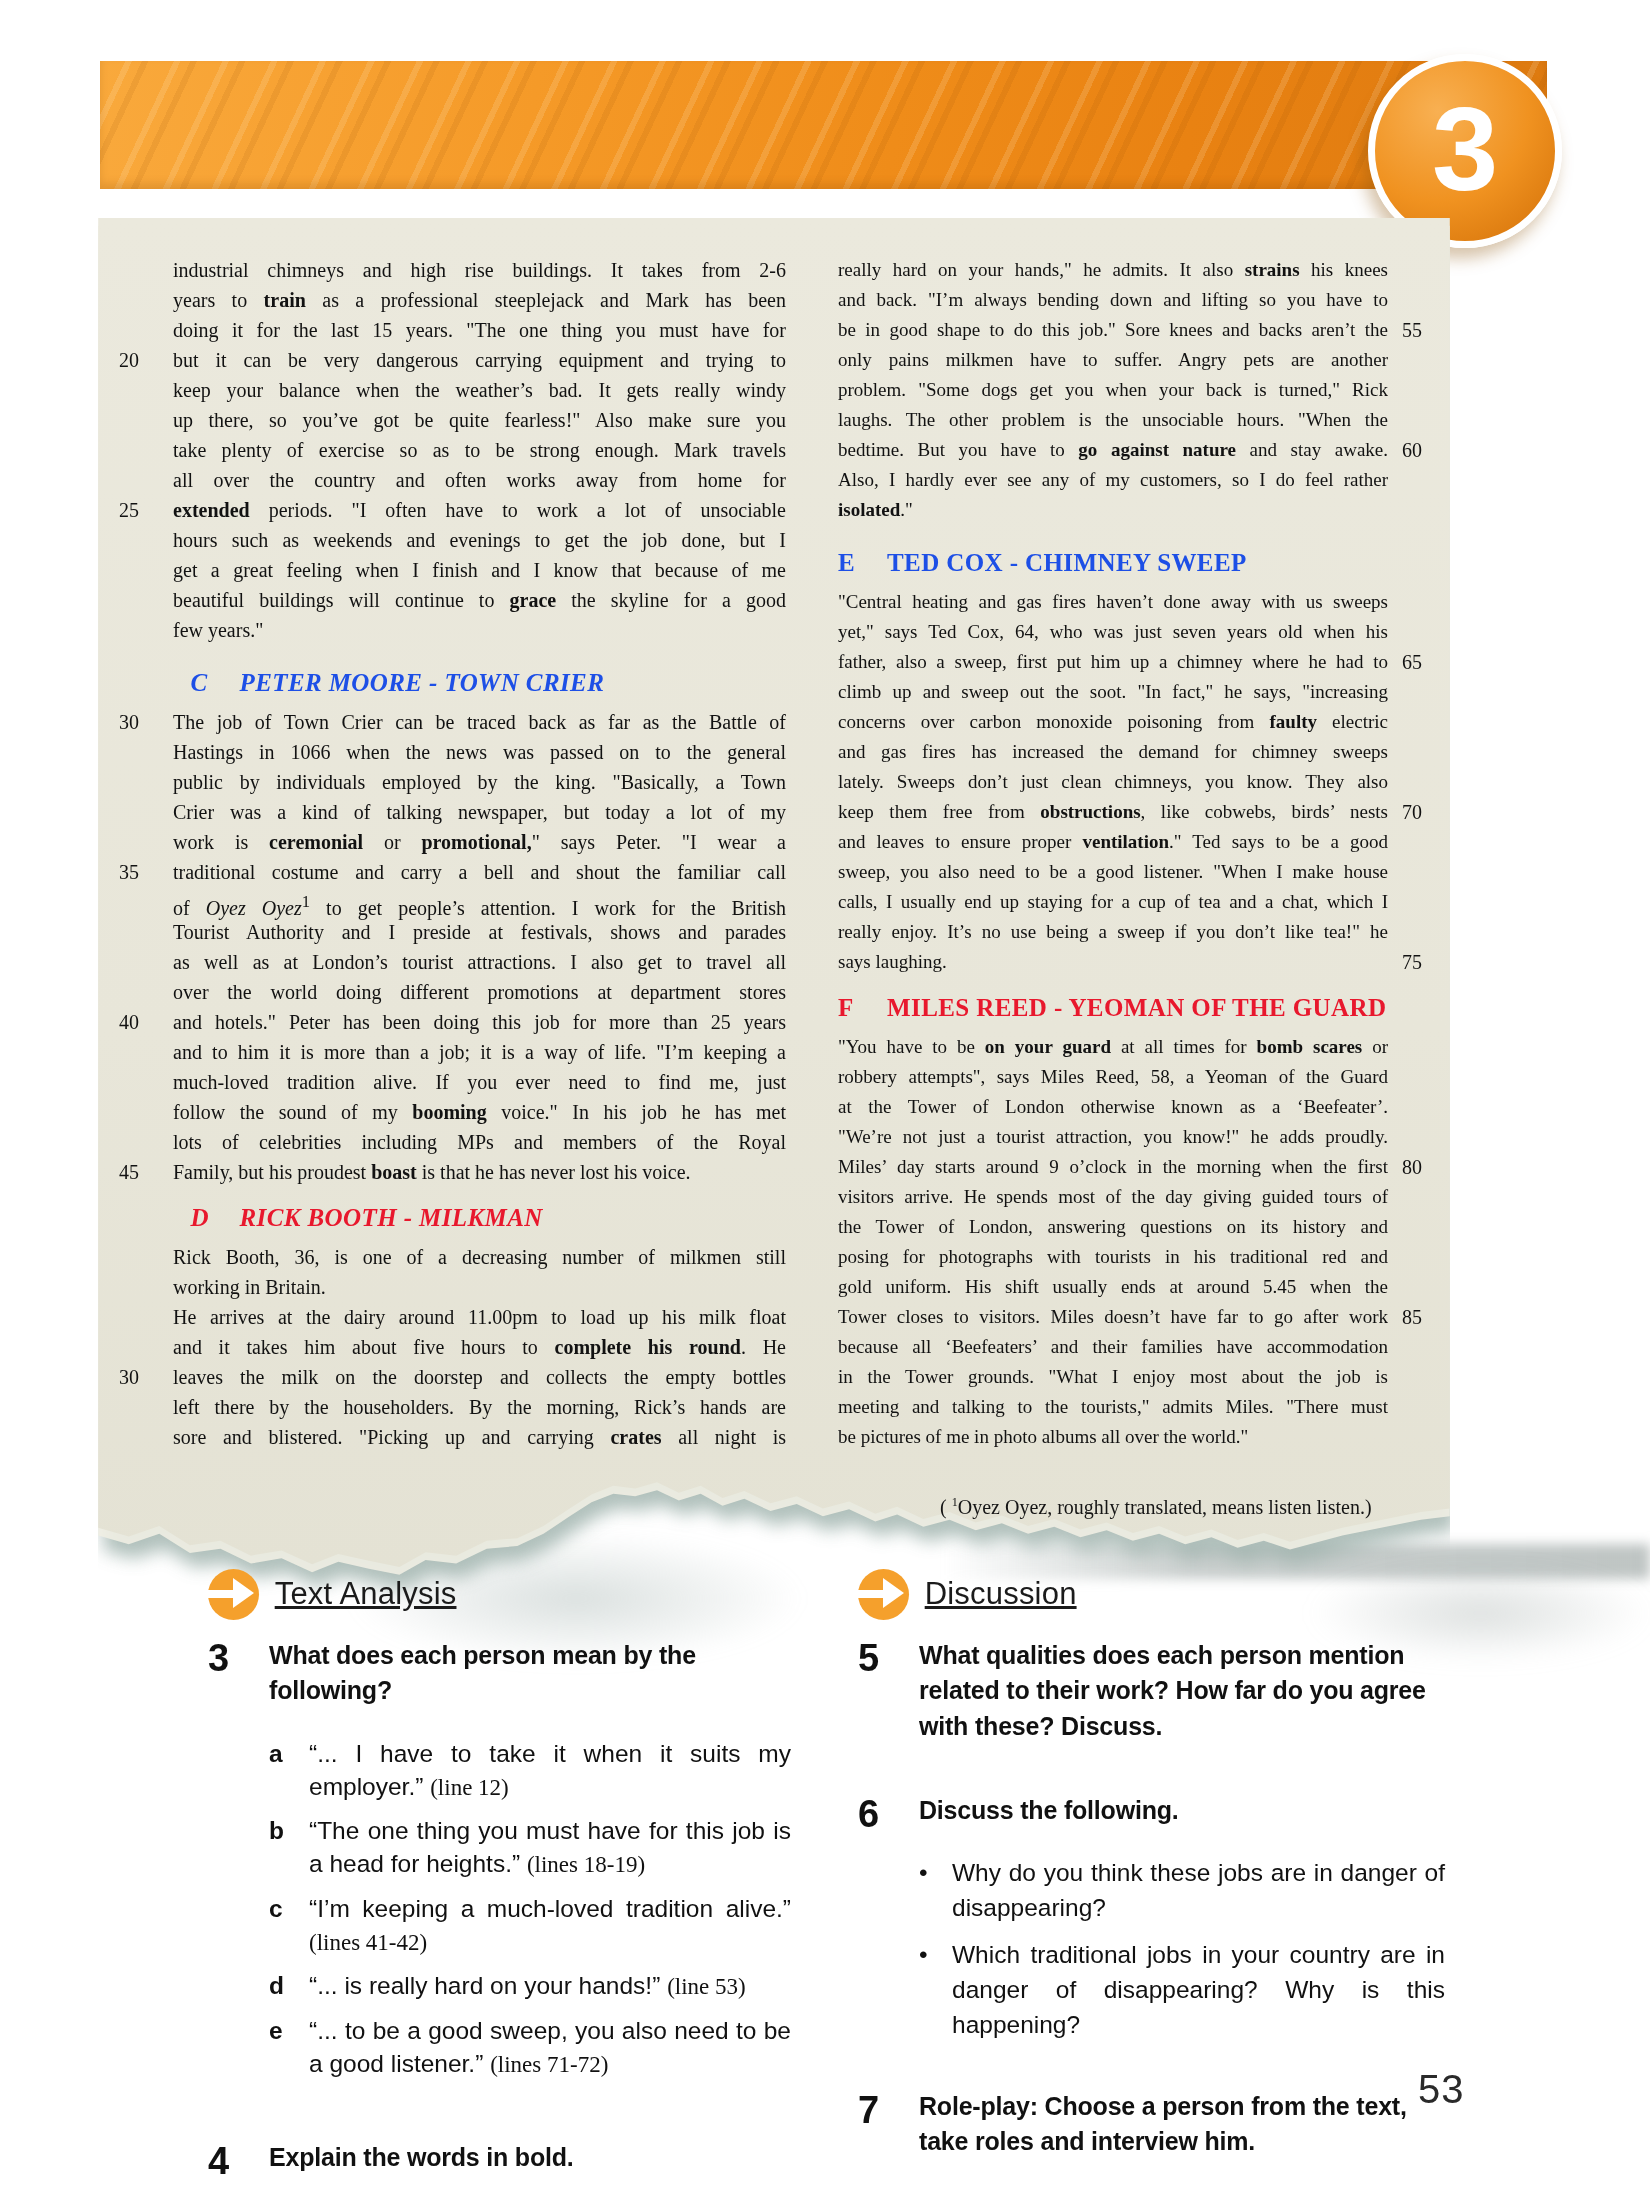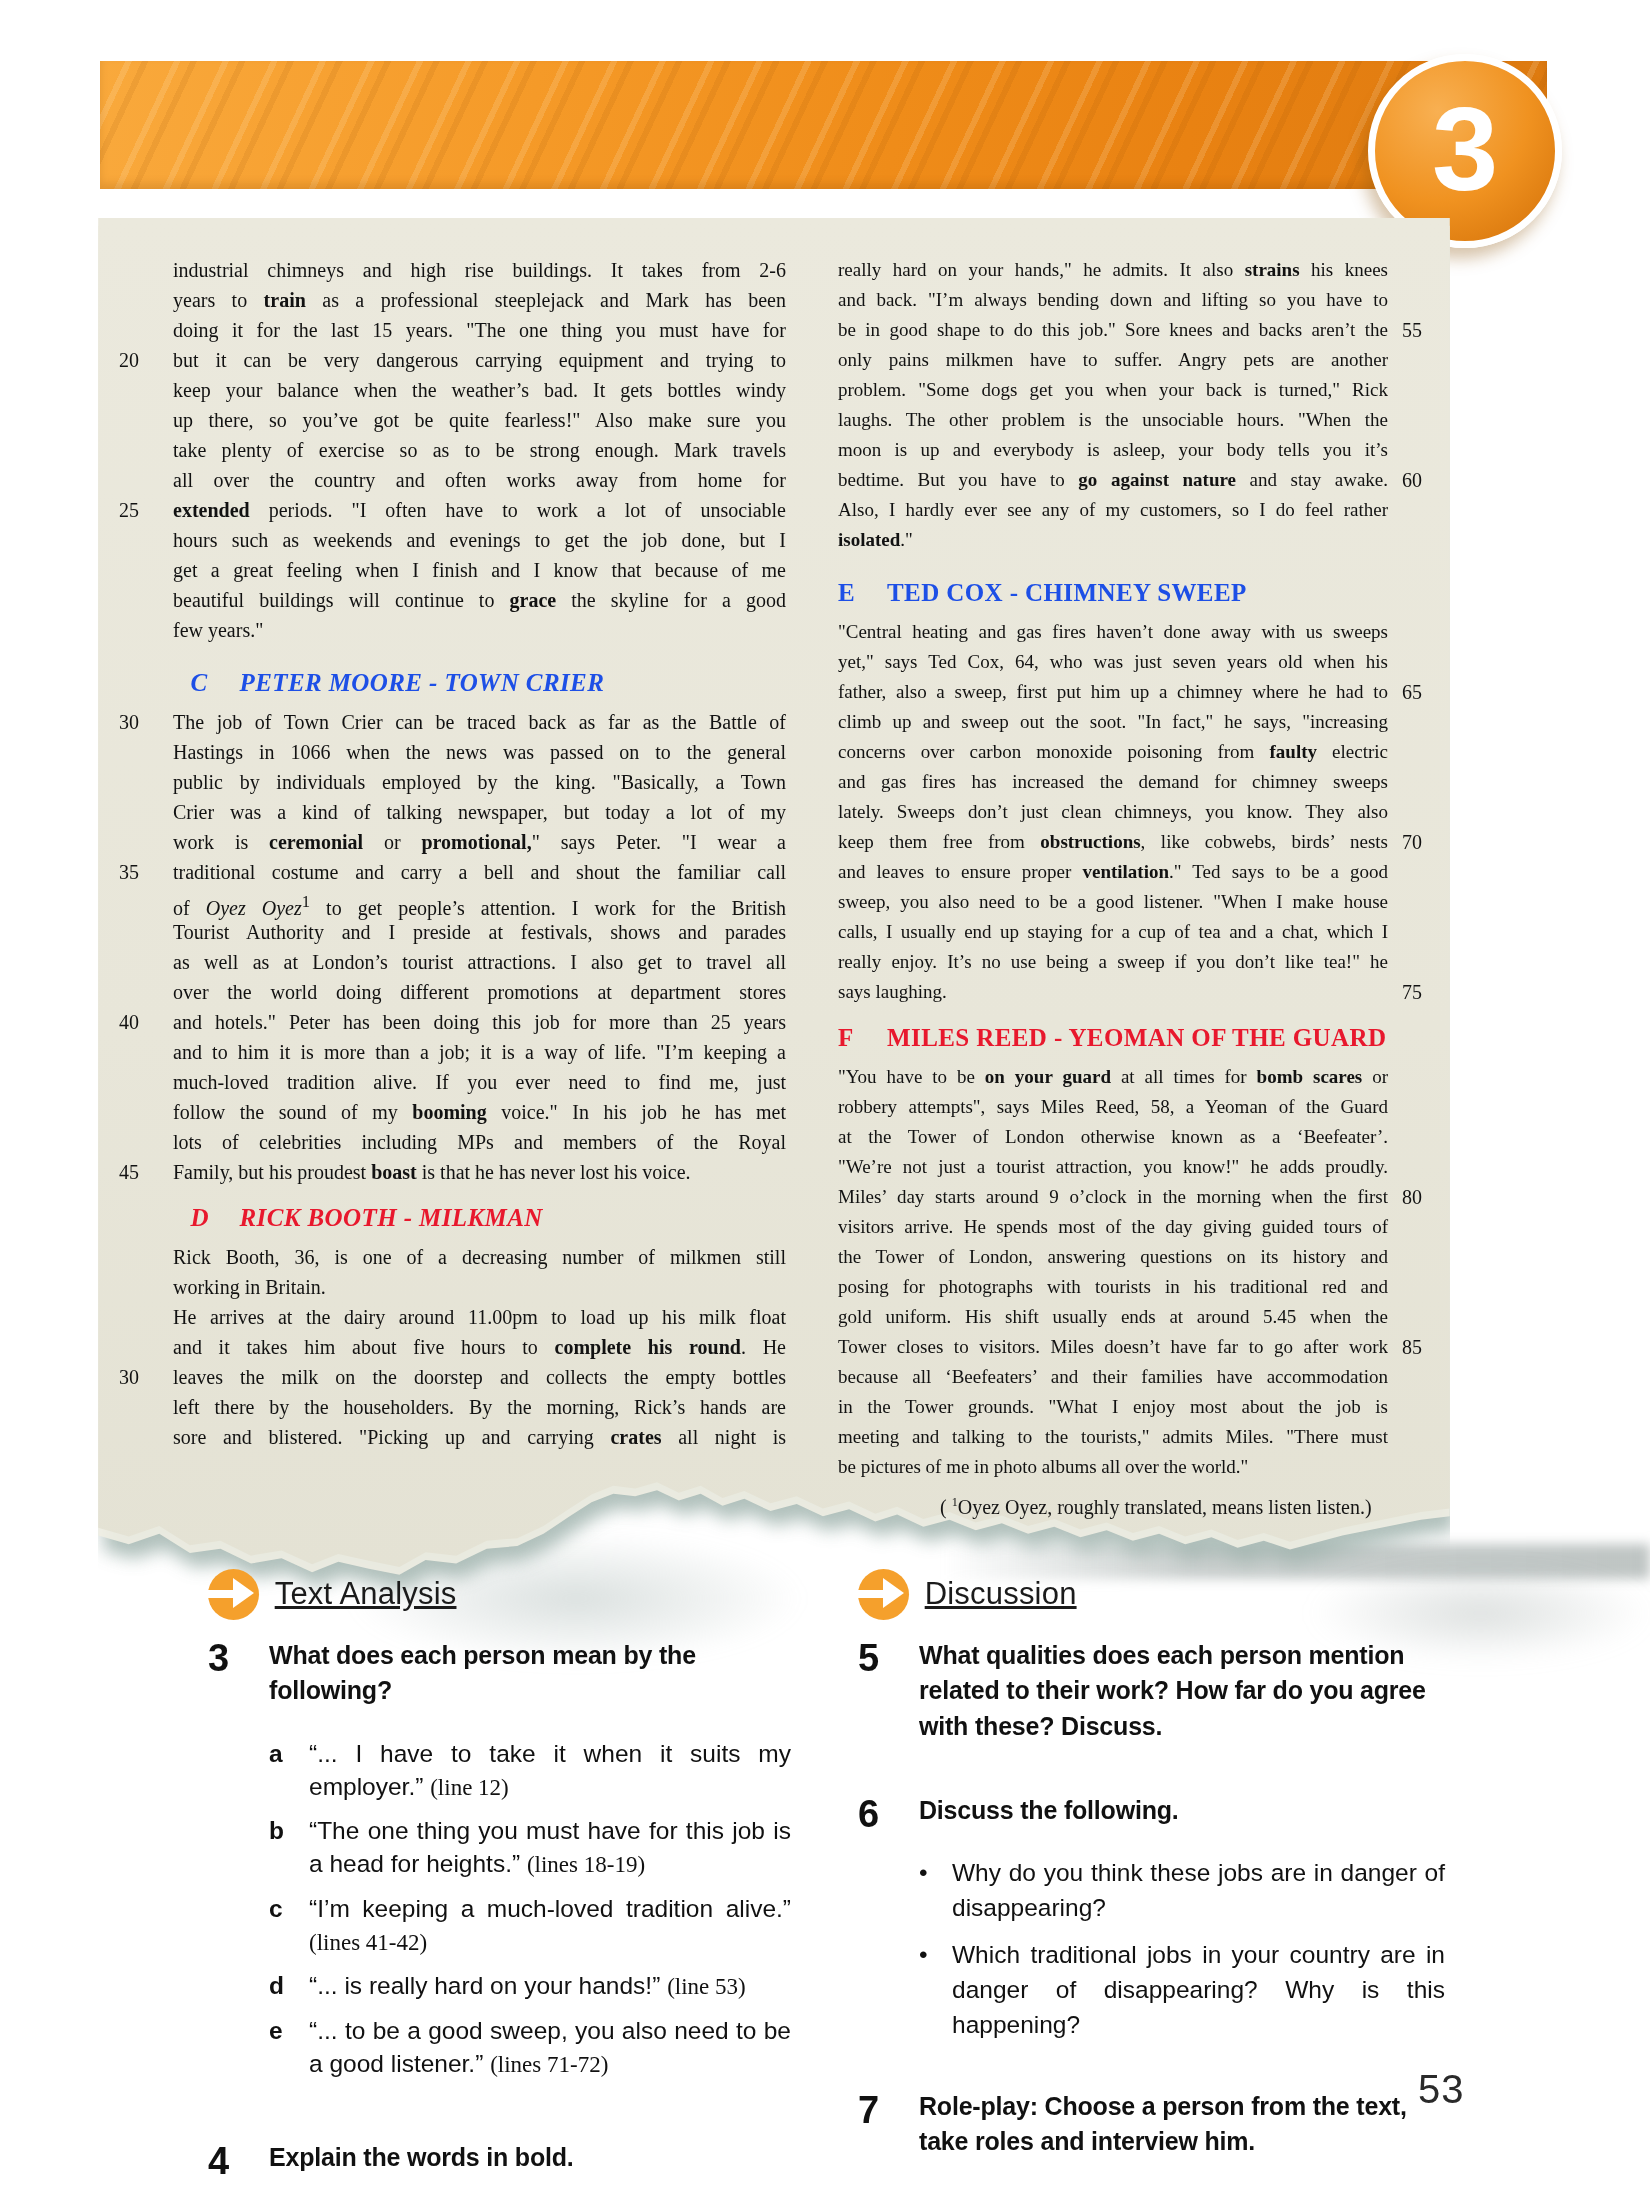--- a/index.html
+++ b/index.html
@@ -122,21 +122,21 @@
     <path fill="#f0eee3" opacity="0.9" transform="translate(0,9)" d="M0,0 H1548 V1478 L1515,1482 L1485,1488 L1455,1494 L1425,1500 L1395,1508 L1365,1516 L1335,1506 L1305,1514 L1275,1502 L1245,1510 L1215,1498 L1185,1506 L1155,1494 L1125,1502 L1095,1490 L1065,1498 L1035,1486 L1005,1494 L975,1482 L945,1490 L915,1476 L890,1484 L860,1470 L830,1478 L800,1464 L770,1472 L740,1458 L715,1466 L690,1452 L665,1460 L640,1448 L615,1455 L590,1452 L565,1462 L540,1478 L510,1498 L480,1512 L445,1515 L410,1532 L375,1528 L345,1545 L310,1538 L275,1530 L245,1542 L210,1526 L175,1532 L140,1515 L105,1520 L70,1498 L35,1510 L0,1500 Z"></path>
 
     <path fill="url(#pg)" d="M0,0 H1548 V1478 L1515,1482 L1485,1488 L1455,1494 L1425,1500 L1395,1508 L1365,1516 L1335,1506 L1305,1514 L1275,1502 L1245,1510 L1215,1498 L1185,1506 L1155,1494 L1125,1502 L1095,1490 L1065,1498 L1035,1486 L1005,1494 L975,1482 L945,1490 L915,1476 L890,1484 L860,1470 L830,1478 L800,1464 L770,1472 L740,1458 L715,1466 L690,1452 L665,1460 L640,1448 L615,1455 L590,1452 L565,1462 L540,1478 L510,1498 L480,1512 L445,1515 L410,1532 L375,1528 L345,1545 L310,1538 L275,1530 L245,1542 L210,1526 L175,1532 L140,1515 L105,1520 L70,1498 L35,1510 L0,1500 Z"></path>
   </svg>
 
   <div class="pcol pcol-left" id="col-left">
       <div class="pline"><span class="ptxt">industrial chimneys and high rise buildings. It takes from 2-6</span></div>
       <div class="pline"><span class="ptxt">years to <b>train</b> as a professional steeplejack and Mark has been</span></div>
       <div class="pline"><span class="ptxt">doing it for the last 15 years. "The one thing you must have for</span></div>
       <div class="pline"><span class="ptxt">but it can be very dangerous carrying equipment and trying to</span><span class="ln left">20</span></div>
-      <div class="pline"><span class="ptxt">keep your balance when the weather’s bad. It gets bottles windy</span></div>
+      <div class="pline"><span class="ptxt">keep your balance when the weather’s bad. It gets really windy</span></div>
       <div class="pline"><span class="ptxt">up there, so you’ve got be quite fearless!" Also make sure you</span></div>
       <div class="pline"><span class="ptxt">take plenty of exercise so as to be strong enough. Mark travels</span></div>
       <div class="pline"><span class="ptxt">all over the country and often works away from home for</span></div>
       <div class="pline"><span class="ptxt"><b>extended</b> periods. "I often have to work a lot of unsociable</span><span class="ln left">25</span></div>
       <div class="pline"><span class="ptxt">hours such as weekends and evenings to get the job done, but I</span></div>
       <div class="pline"><span class="ptxt">get a great feeling when I finish and I know that because of me</span></div>
       <div class="pline"><span class="ptxt">beautiful buildings will continue to <b>grace</b> the skyline for a good</span></div>
       <div class="pline nj"><span class="ptxt">few years."</span></div>
       <div class="phead blue"><span class="plet">C</span><span class="ptit">PETER MOORE - TOWN CRIER</span></div>
       <div class="pline"><span class="ptxt">The job of Town Crier can be traced back as far as the Battle of</span><span class="ln left">30</span></div>
@@ -164,21 +164,20 @@
       <div class="pline"><span class="ptxt">left there by the householders. By the morning, Rick’s hands are</span></div>
       <div class="pline"><span class="ptxt">sore and blistered. "Picking up and carrying <b>crates</b> all night is</span></div>
     </div>
   <div class="pcol pcol-right" id="col-right">
       <div class="pline"><span class="ptxt">really hard on your hands," he admits. It also <b>strains</b> his knees</span></div>
       <div class="pline"><span class="ptxt">and back. "I’m always bending down and lifting so you have to</span></div>
       <div class="pline"><span class="ptxt">be in good shape to do this job." Sore knees and backs aren’t the</span><span class="ln right">55</span></div>
       <div class="pline"><span class="ptxt">only pains milkmen have to suffer. Angry pets are another</span></div>
       <div class="pline"><span class="ptxt">problem. "Some dogs get you when your back is turned," Rick</span></div>
       <div class="pline"><span class="ptxt">laughs. The other problem is the unsociable hours. "When the</span></div>
-      <div class="pline"><span class="ptxt">moon is up and everybody is asleep, your body tells you it’s</span></div>
       <div class="pline"><span class="ptxt">bedtime. But you have to <b>go against nature</b> and stay awake.</span><span class="ln right">60</span></div>
       <div class="pline"><span class="ptxt">Also, I hardly ever see any of my customers, so I do feel rather</span></div>
       <div class="pline nj"><span class="ptxt"><b>isolated</b>."</span></div>
       <div class="phead blue"><span class="plet">E</span><span class="ptit">TED COX - CHIMNEY SWEEP</span></div>
       <div class="pline"><span class="ptxt">"Central heating and gas fires haven’t done away with us sweeps</span></div>
       <div class="pline"><span class="ptxt">yet," says Ted Cox, 64, who was just seven years old when his</span></div>
       <div class="pline"><span class="ptxt">father, also a sweep, first put him up a chimney where he had to</span><span class="ln right">65</span></div>
       <div class="pline"><span class="ptxt">climb up and sweep out the soot. "In fact," he says, "increasing</span></div>
       <div class="pline"><span class="ptxt">concerns over carbon monoxide poisoning from <b>faulty</b> electric</span></div>
       <div class="pline"><span class="ptxt">and gas fires has increased the demand for chimney sweeps</span></div>

